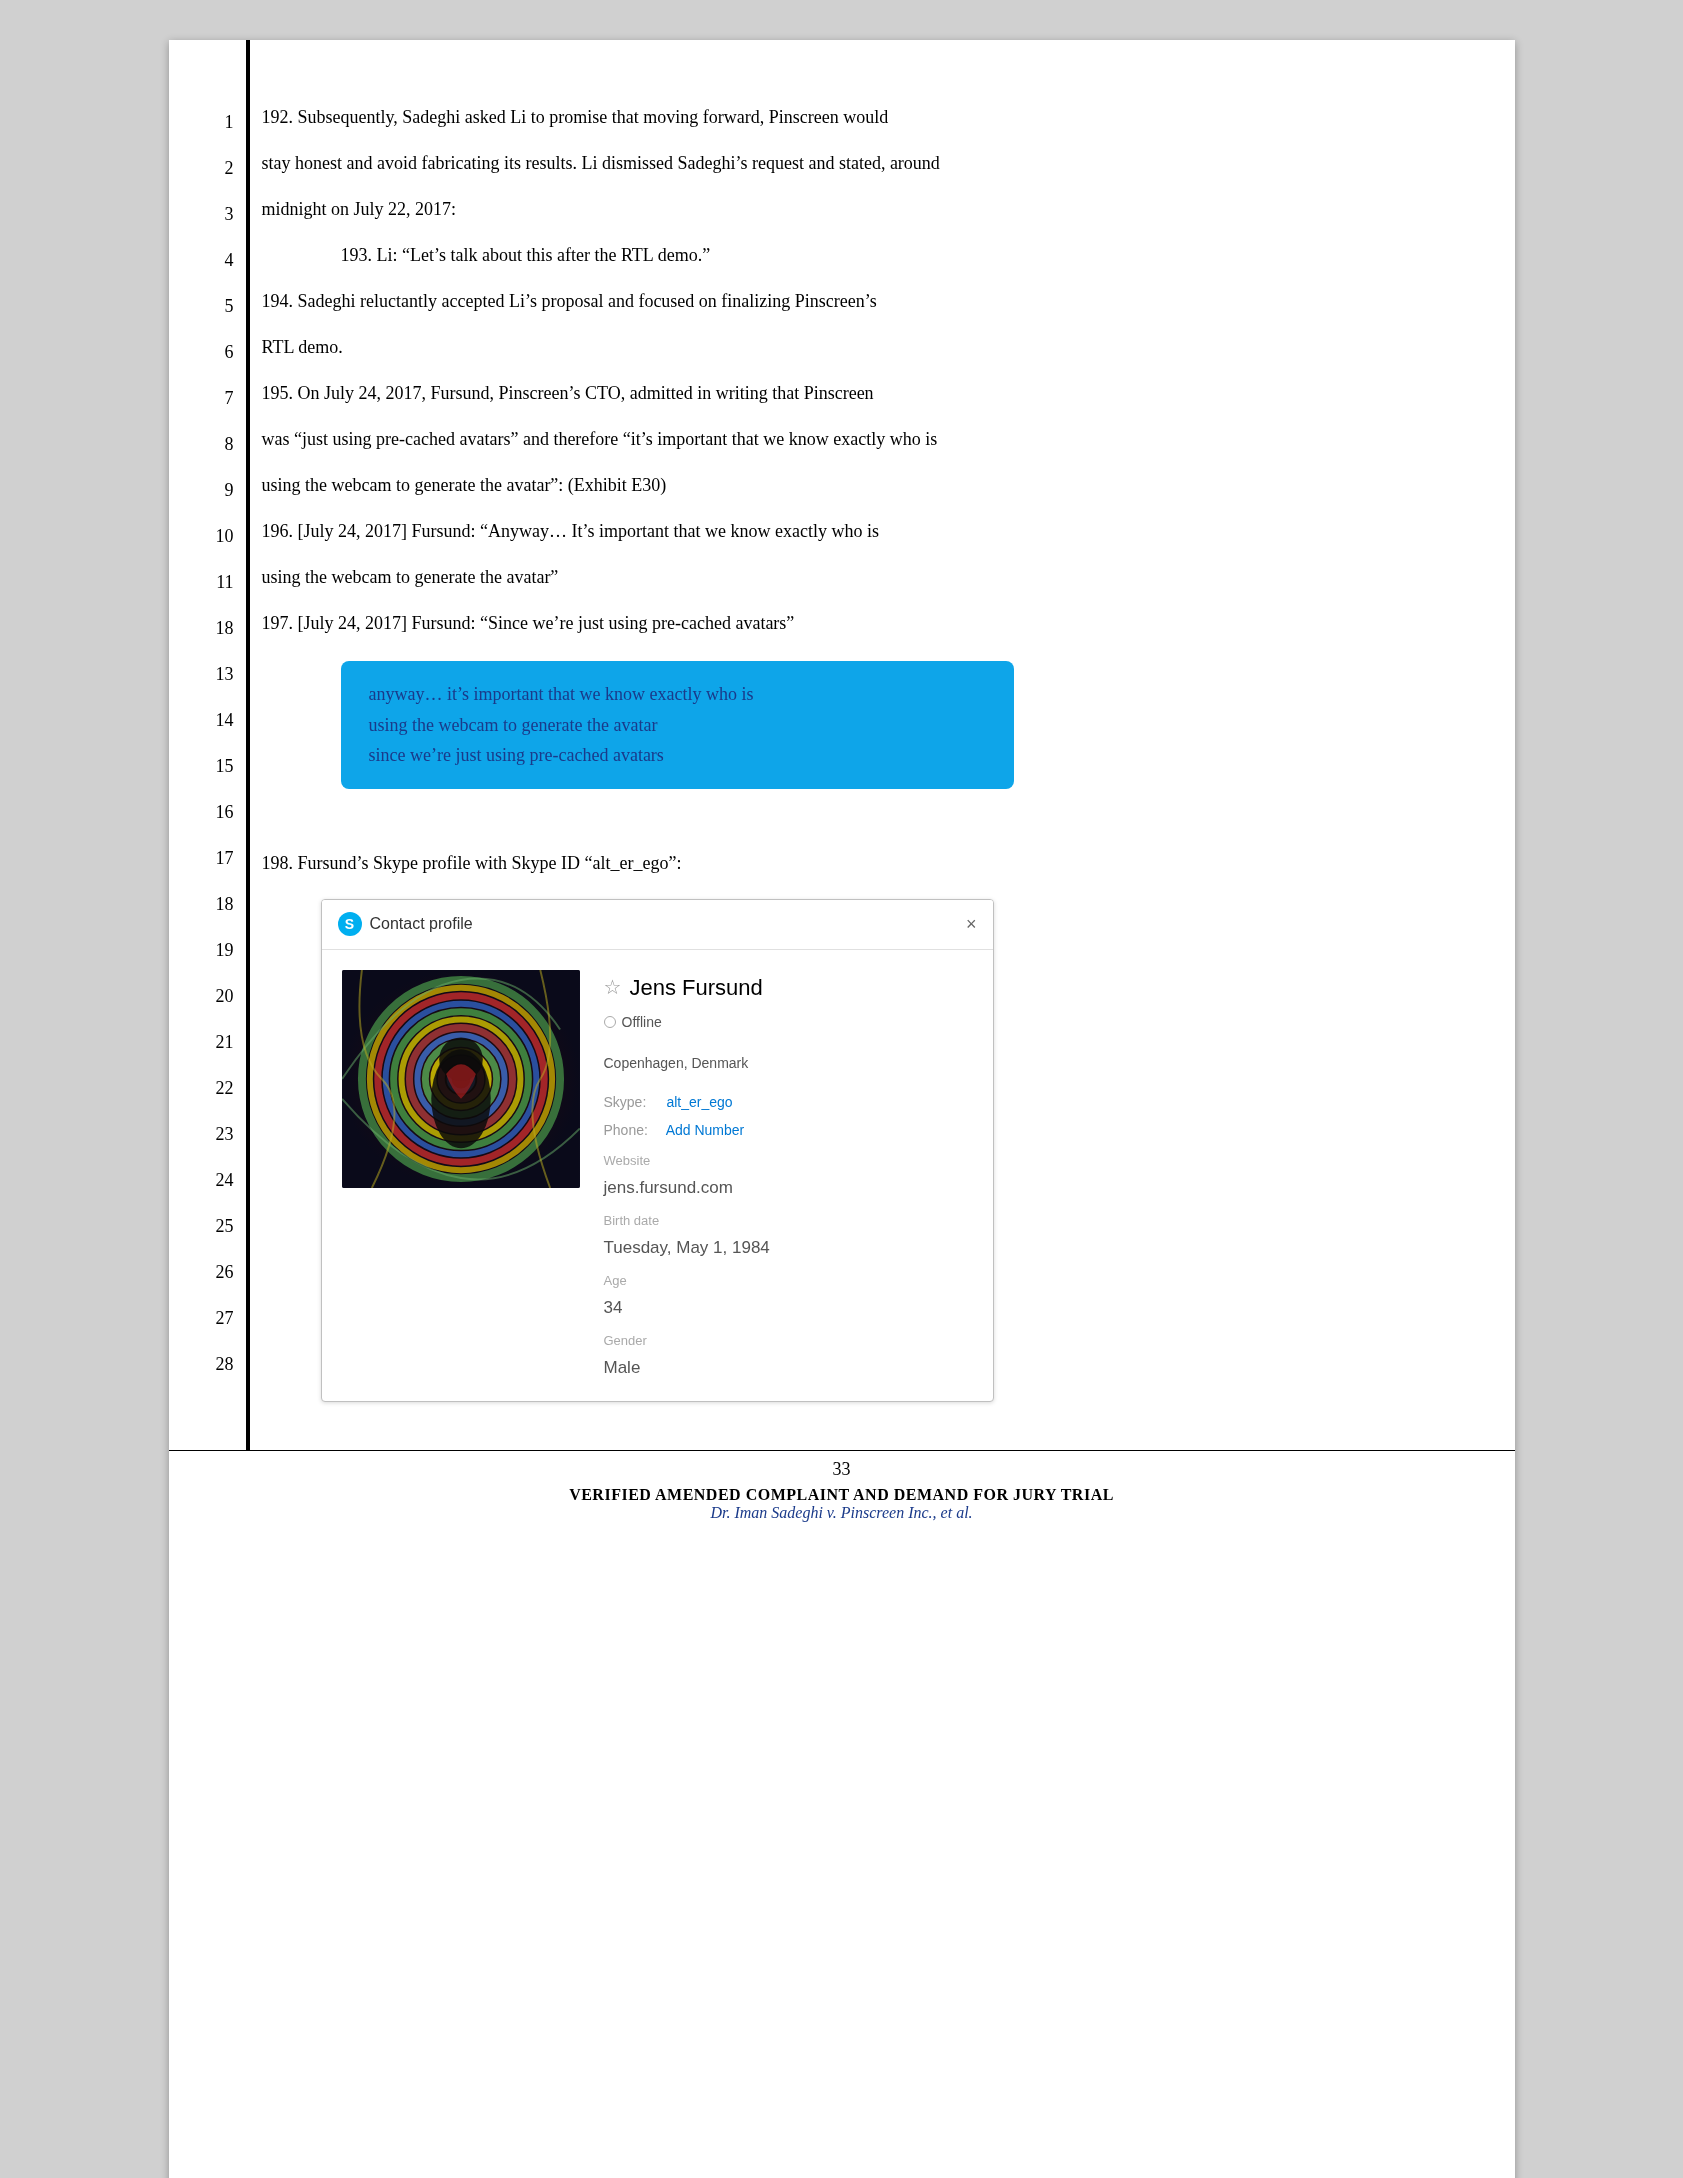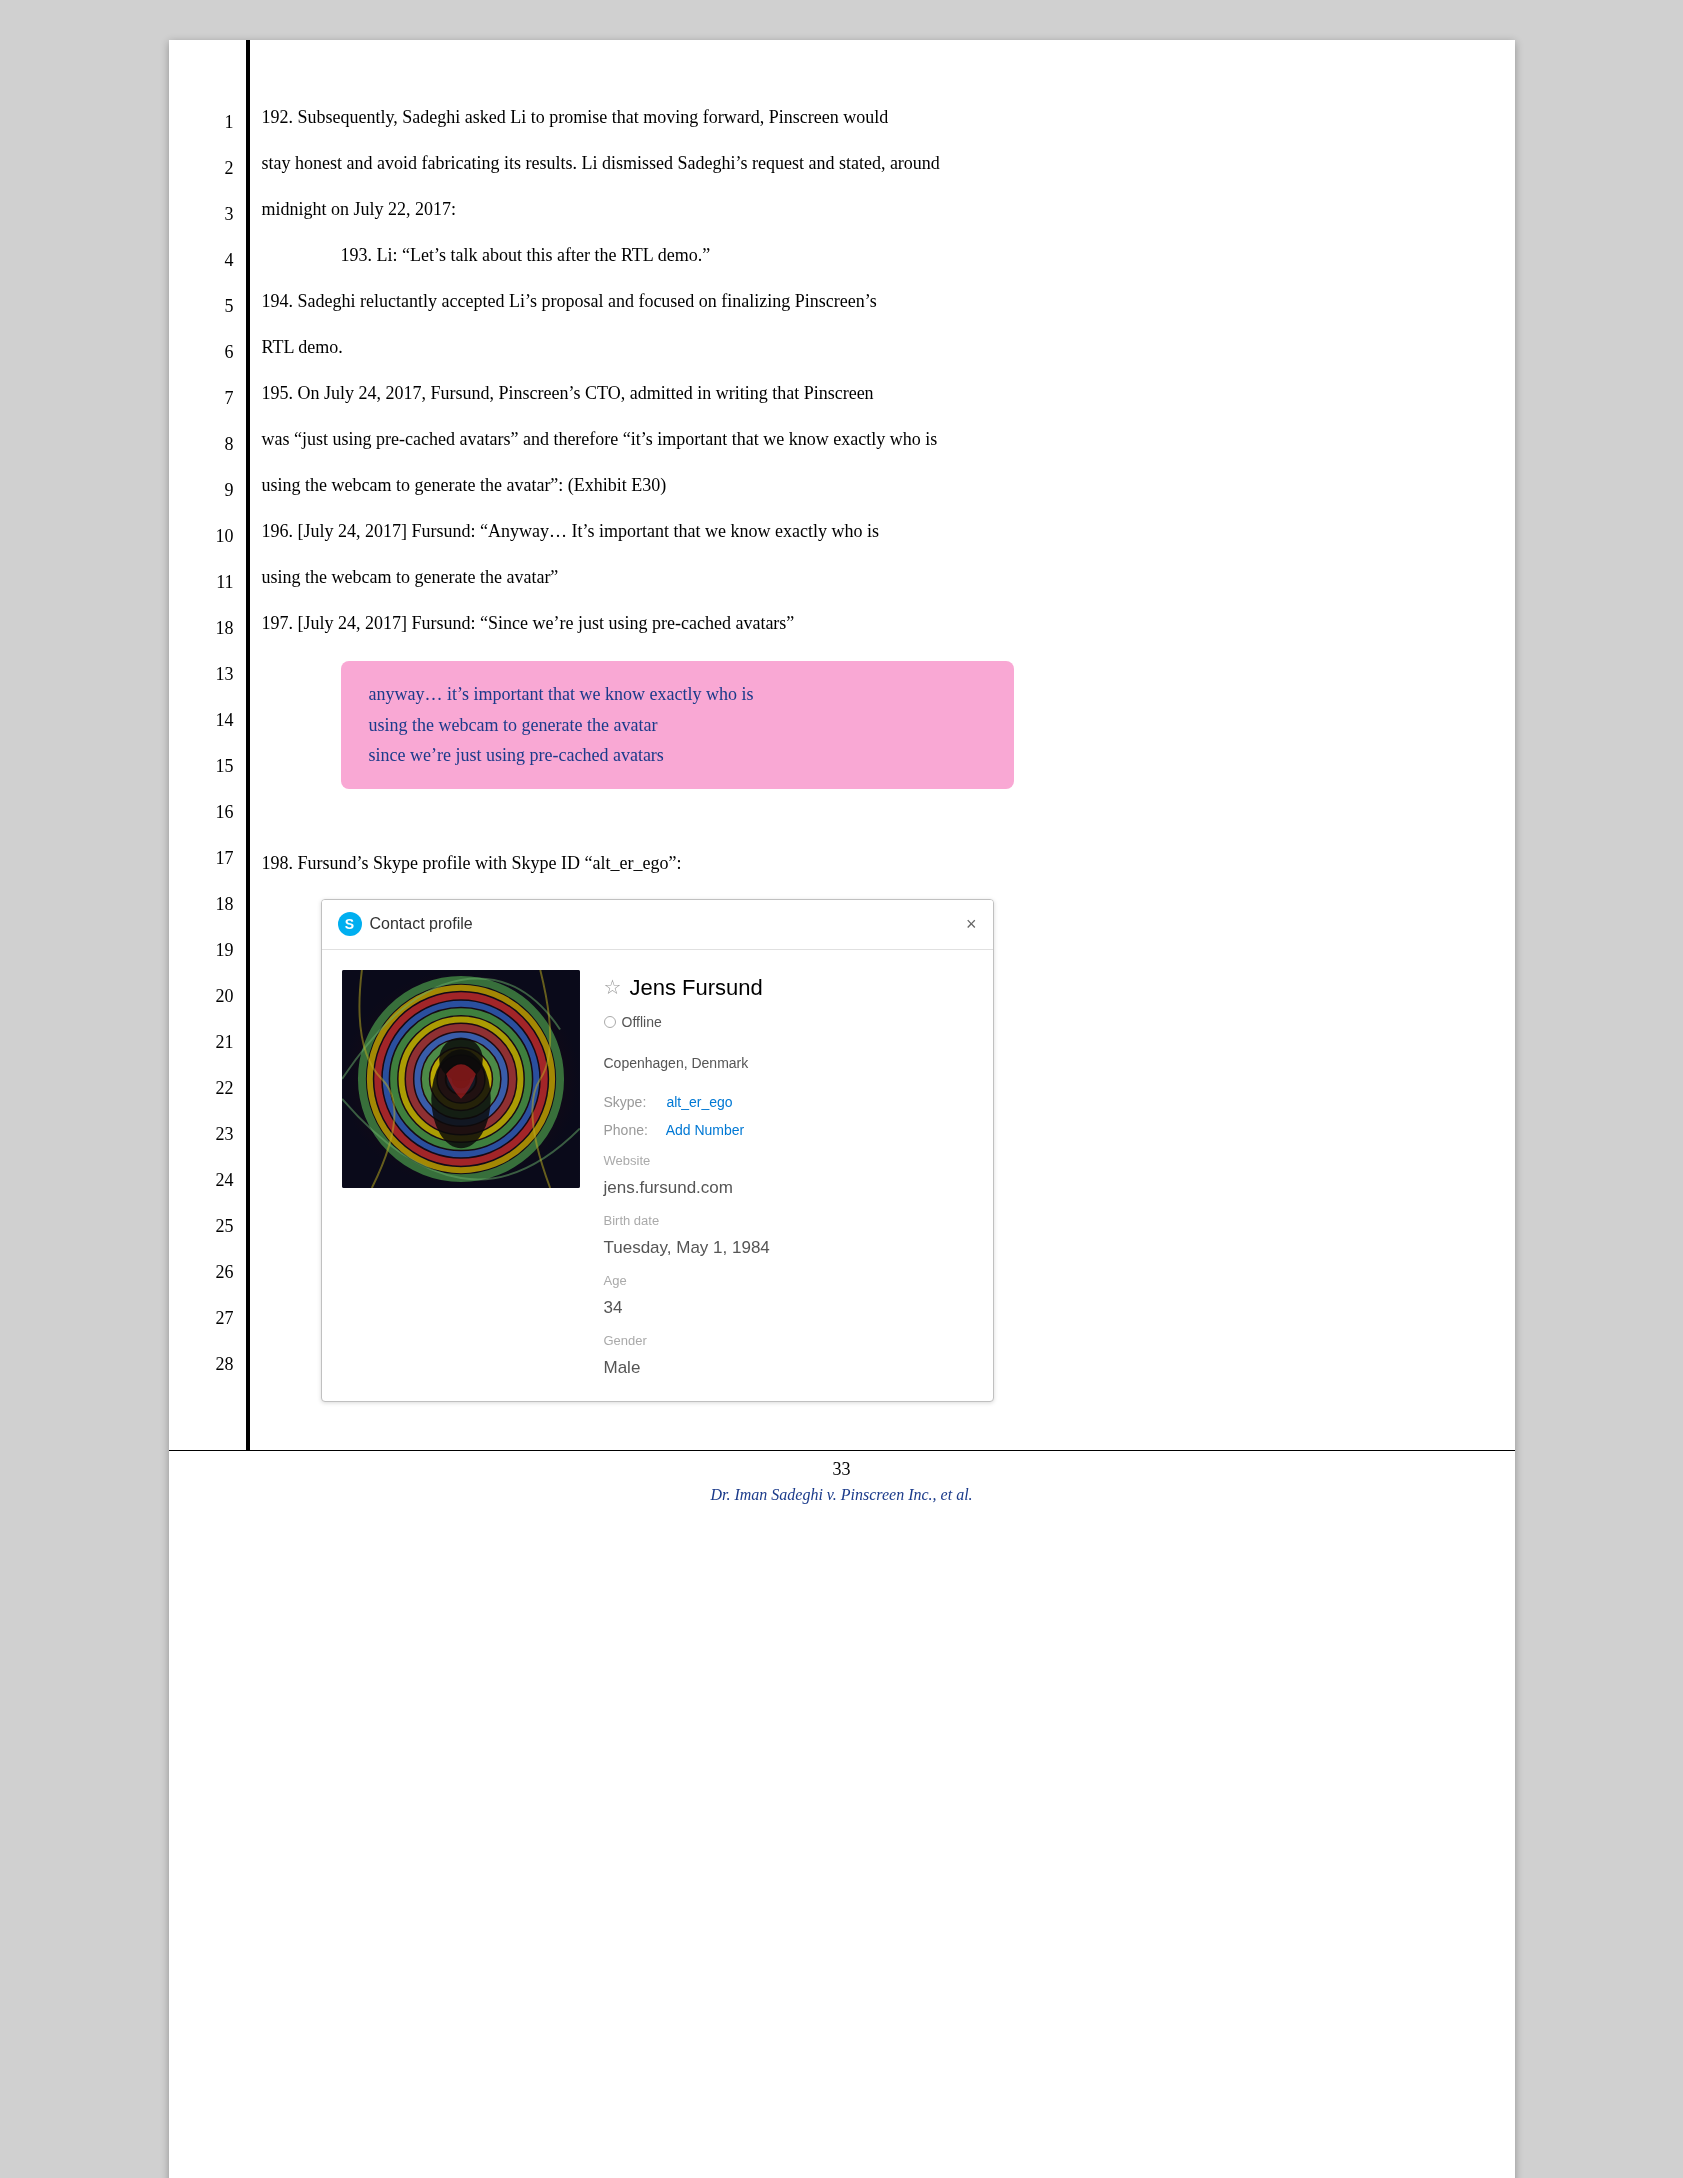--- a/index.html
+++ b/index.html
@@ -54,21 +54,21 @@
       min-height: 46px;
       display: flex;
       align-items: flex-start;
       padding-top: 4px;
       text-align: center;
     }
     .indent {
       padding-left: 79px;
     }
     .chat-bubble {
-      background: #f9a8d4;
+      background: #0ea5e9;
       border-radius: 8px;
       padding: 18px 28px;
       margin: 10px 0 10px 79px;
       color: #1a3a8a;
       font-size: 18px;
       line-height: 1.7;
       max-width: 673px;
     }
     .skype-profile {
       border: 1px solid #c0c0c0;
@@ -393,17 +393,18 @@
               <div class="skype-section-value">Male</div>
             </div>
           </div>
         </div>
 
       </div>
     </div>
 
     <div class="page-footer">
       <div class="footer-number">33</div>
+      <div class="footer-title">VERIFIED AMENDED COMPLAINT AND DEMAND FOR JURY TRIAL</div>
       <div class="footer-subtitle">Dr. Iman Sadeghi v. Pinscreen Inc., et al.</div>
     </div>
   </div>
 </div>
 
 
 </body></html>

